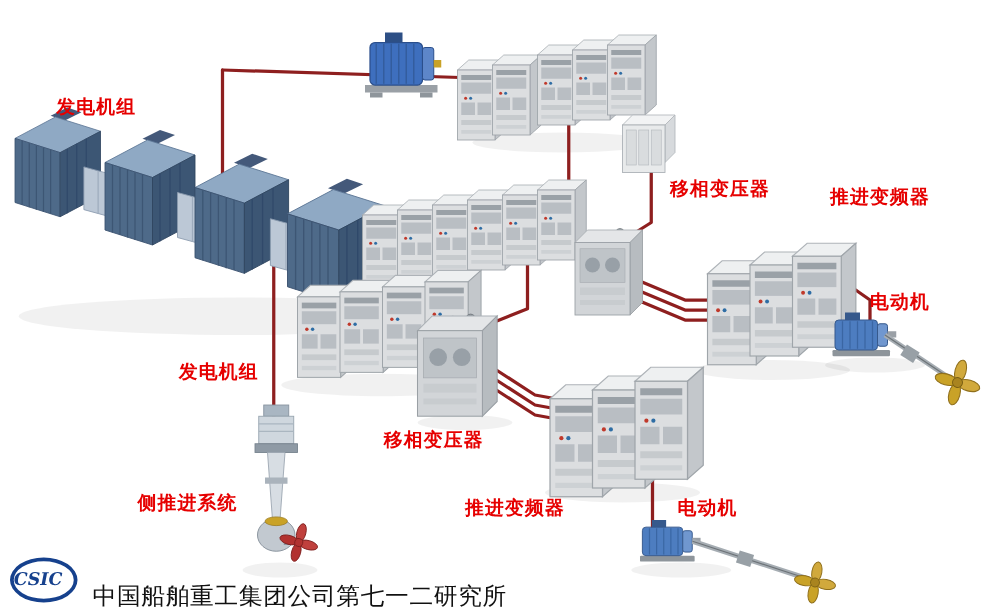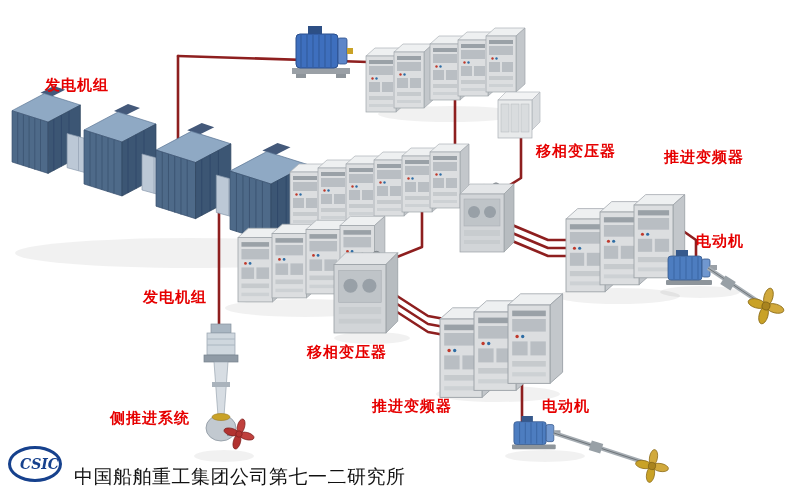--- a/index.html
+++ b/index.html
@@ -3,21 +3,21 @@
 <meta charset="utf-8">
 <style>
   html,body{margin:0;padding:0;background:#fff;}
   #stage{position:relative;width:800px;height:491px;background:#ffffff;overflow:hidden;
          font-family:"DejaVu Sans","Liberation Sans",sans-serif;}
   #art{position:absolute;left:0;top:0;}
   .label{position:absolute;color:#e60000;font-weight:bold;font-size:15px;line-height:1;
          white-space:nowrap;letter-spacing:1px;}
   #csic-logo{position:absolute;left:8px;top:446px;width:54px;height:36px;
              border:3px solid #16418d;border-radius:50%;box-sizing:border-box;
-             display:flex;align-items:center;justify-content:flex-end;
+             display:flex;align-items:center;justify-content:flex-start;
              color:#16418d;font:italic bold 14px "DejaVu Serif","Liberation Serif",serif;}
   #company{position:absolute;left:74px;top:464px;font-size:19px;color:#111;
            font-weight:500;letter-spacing:0.5px;}
 </style>
 </head>
 <body>
 
 <div id="stage">
 
 <svg id="art" width="800" height="491" viewBox="0 0 800 491">
@@ -229,20 +229,20 @@
 </svg>
 
 <div class="label" style="left:45px;top:78px;">发电机组</div>
 <div class="label" style="left:143px;top:290px;">发电机组</div>
 <div class="label" style="left:536px;top:144px;">移相变压器</div>
 <div class="label" style="left:664px;top:150px;">推进变频器</div>
 <div class="label" style="left:696px;top:234px;">电动机</div>
 <div class="label" style="left:307px;top:345px;">移相变压器</div>
 <div class="label" style="left:372px;top:399px;">推进变频器</div>
 <div class="label" style="left:542px;top:399px;">电动机</div>
-<div class="label" style="left:110px;top:395px;margin-top:16px;">侧推进系统</div>
+<div class="label" style="left:110px;top:395px;">侧推进系统</div>
 
 <div id="csic-logo">
   <span>CSIC</span>
 </div>
 <div id="company">中国船舶重工集团公司第七一二研究所</div>
 
 </div>
 
 </body></html>

